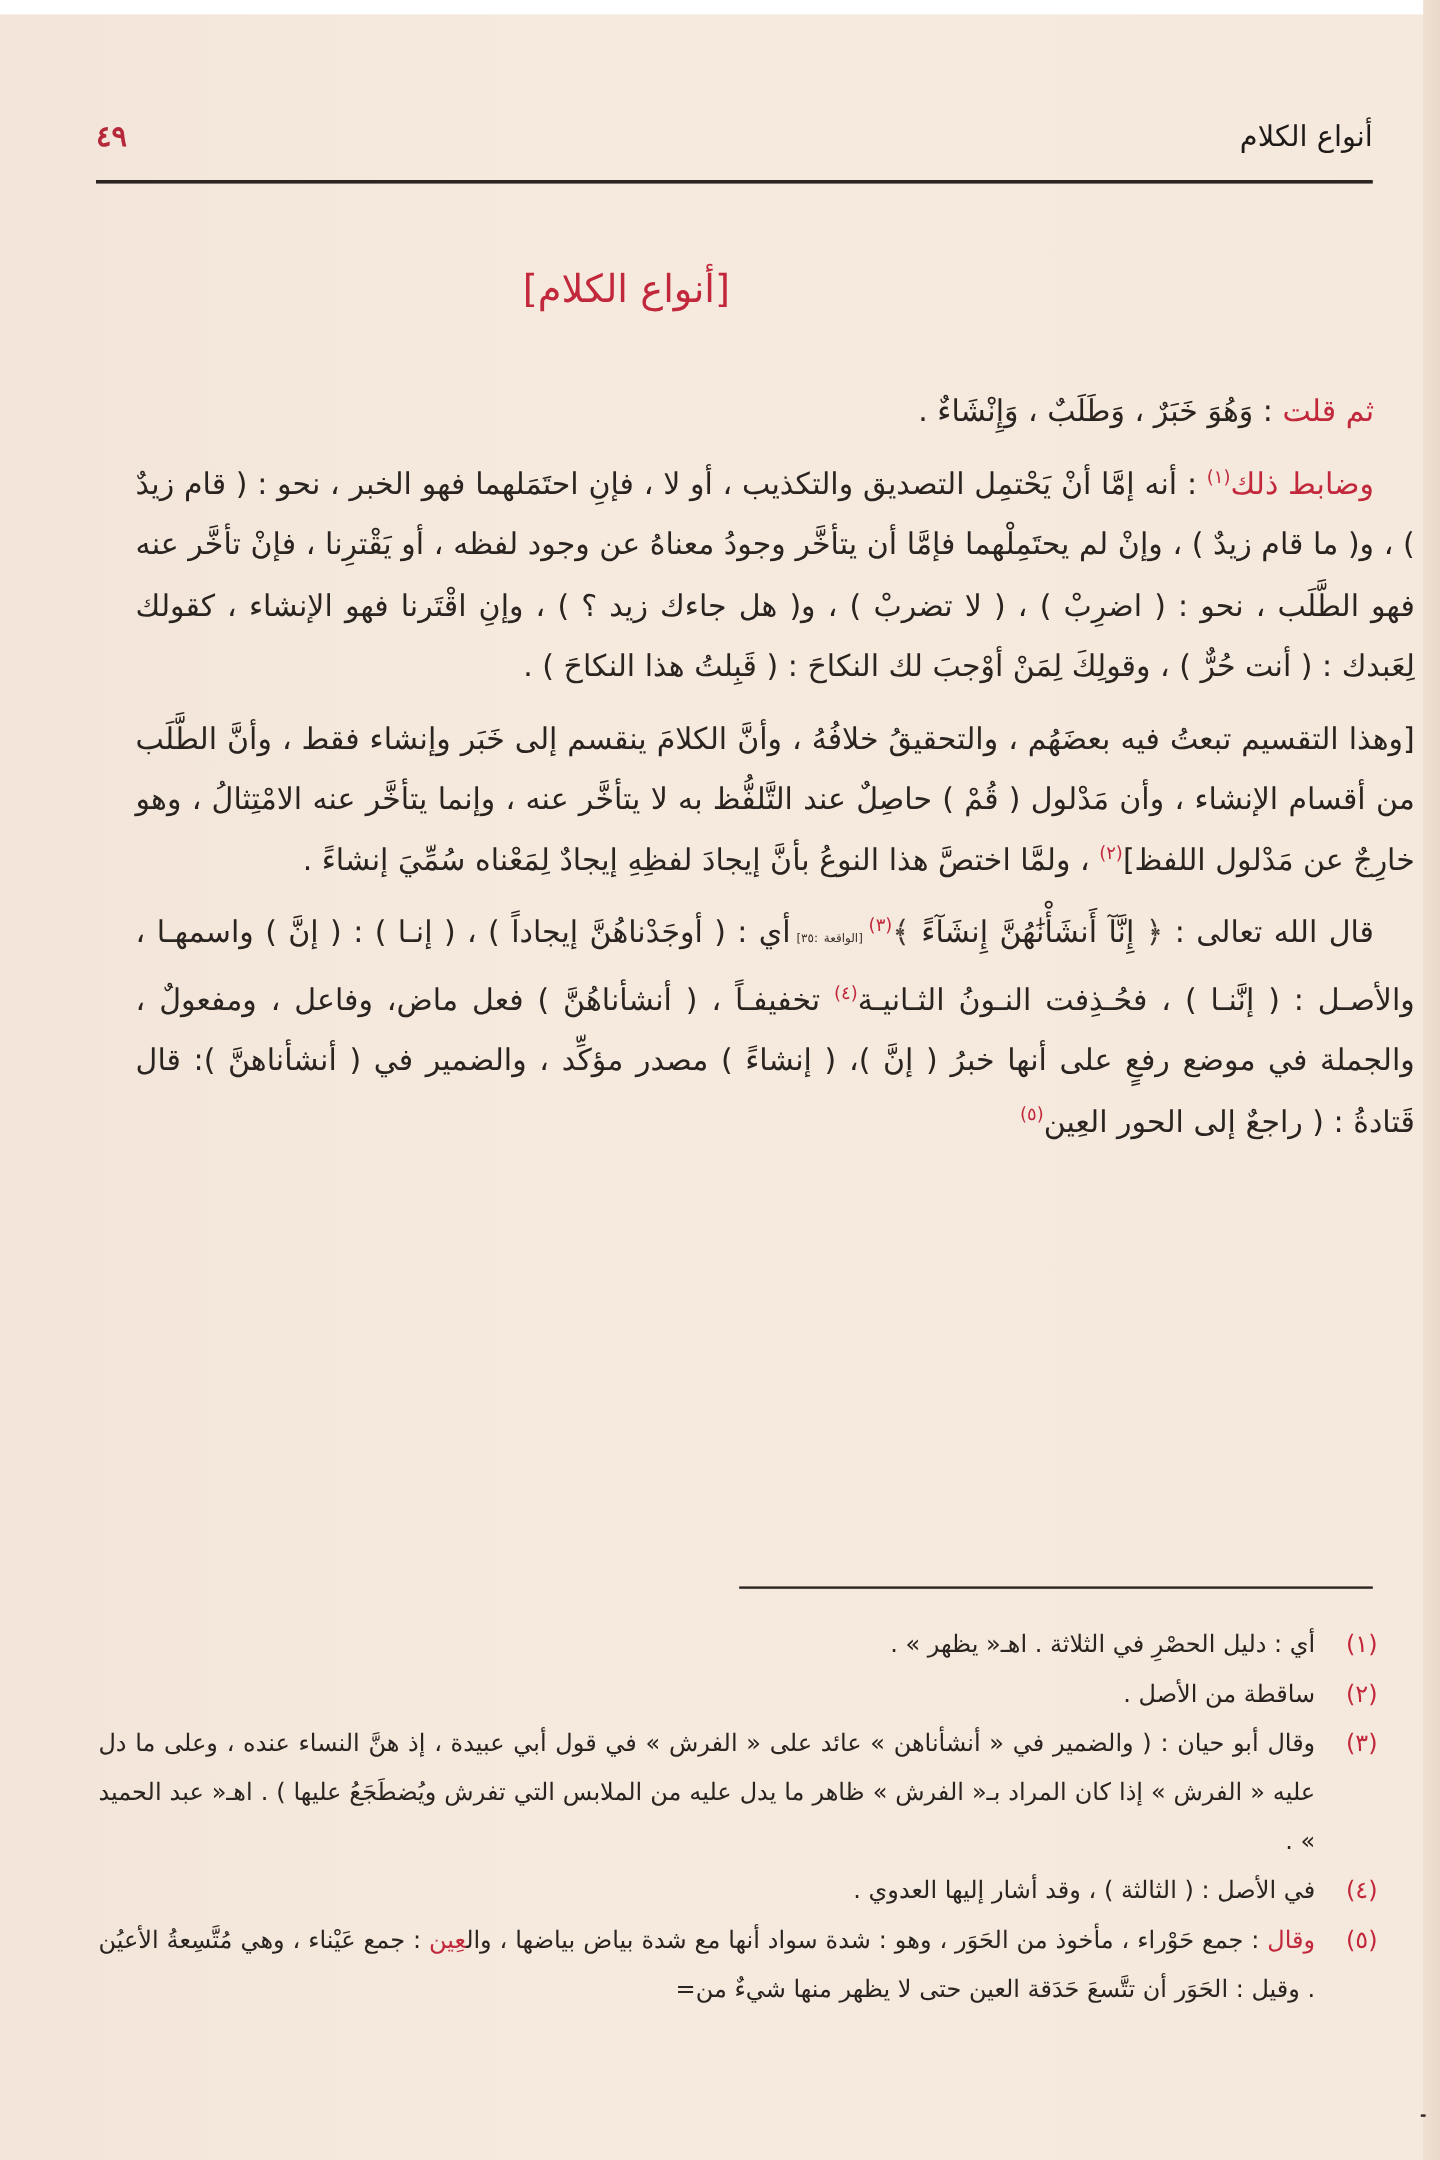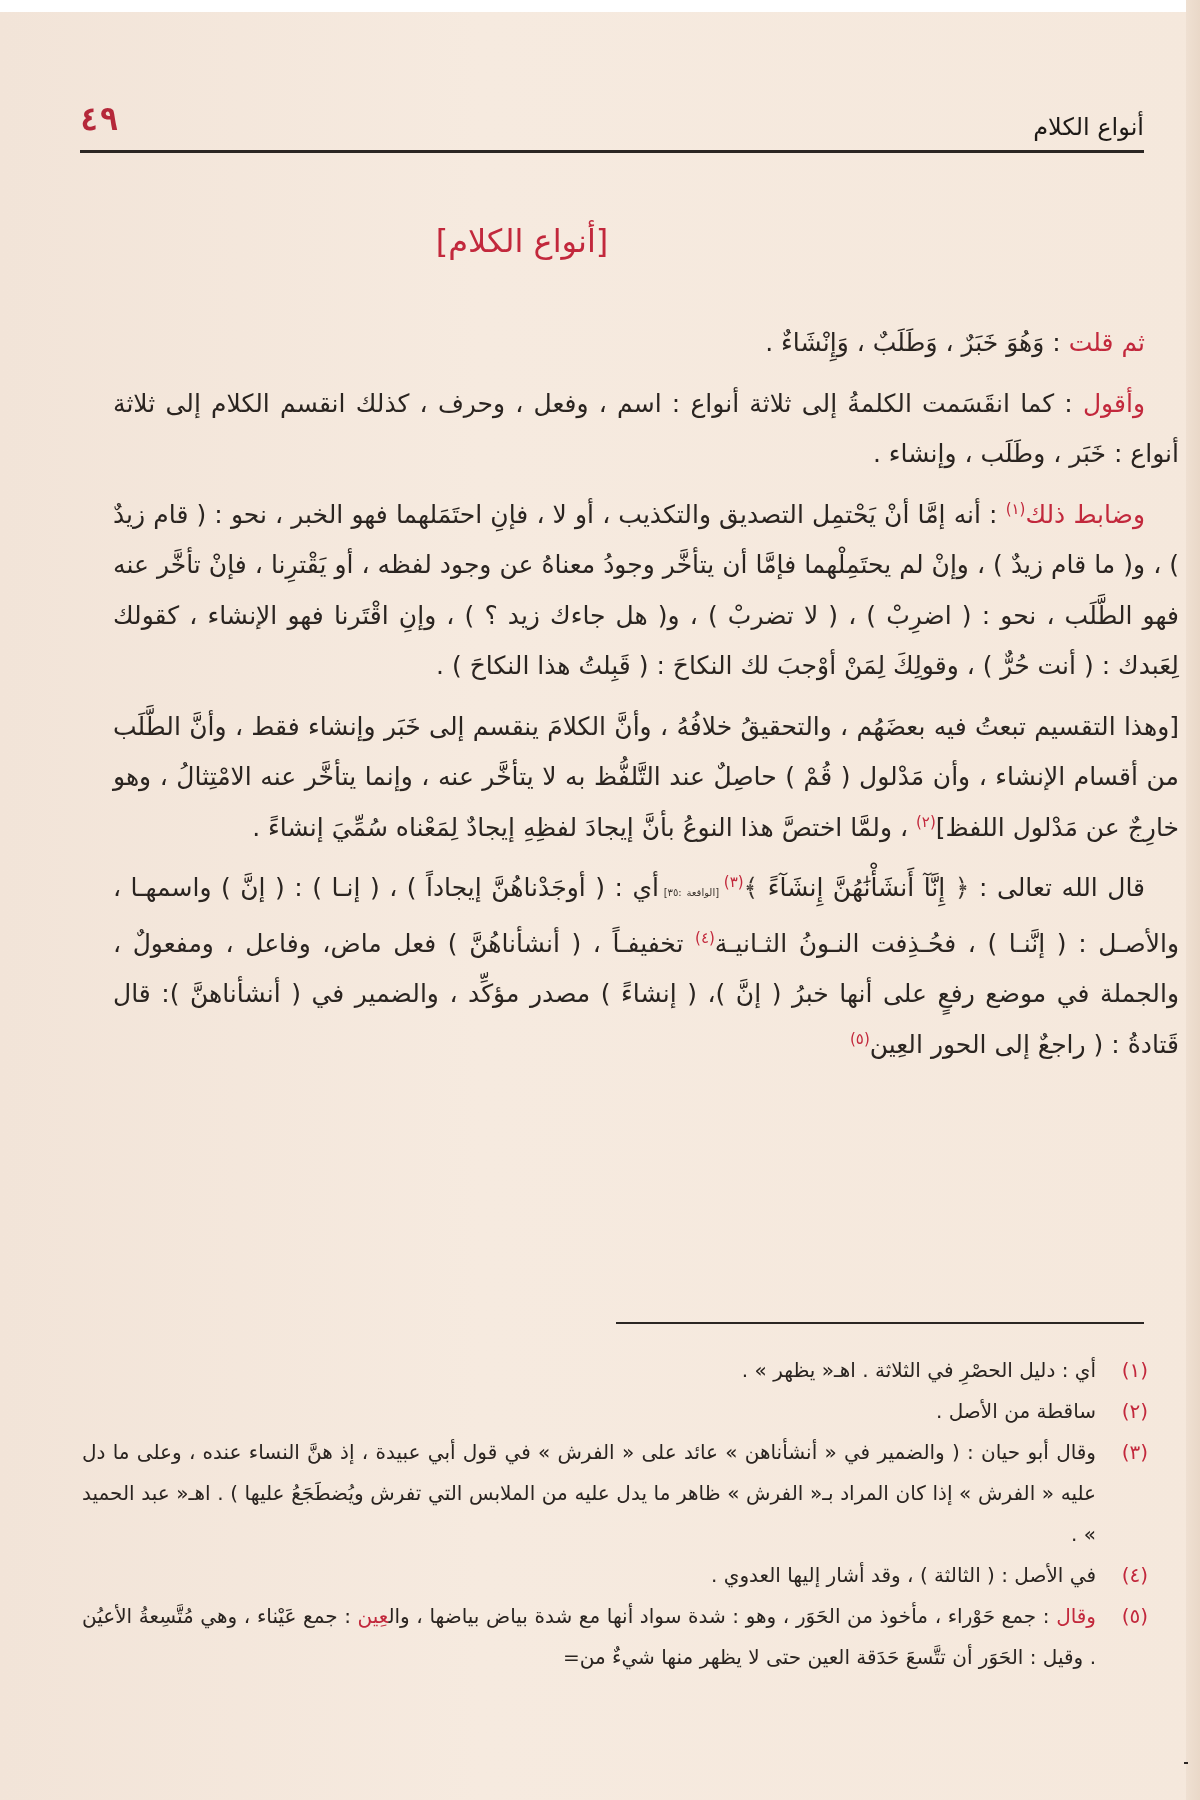--- a/index.html
+++ b/index.html
@@ -36,31 +36,31 @@
       position: absolute;
       top: 96px;
       left: 80px;
       width: 1064px;
       height: 44px;
       direction: rtl;
     }
     .running-title {
       position: absolute;
       right: 0;
-      top: 17px;
+      top: 4px;
       font-family: "DejaVu Sans", sans-serif;
       font-size: 24px;
       color: #1e1a17;
     }
     .page-number {
       position: absolute;
       left: 0;
       top: 4px;
-      font-family: Liberation Mono, monospace;
-      font-size: 32px;
+      font-family: Liberation Sans, sans-serif;
+      font-size: 24px;
       font-weight: bold;
       color: #b5283a;
     }
     .header-rule {
       position: absolute;
       top: 150px;
       left: 80px;
       width: 1064px;
       height: 3px;
       background: #2b2623;
@@ -166,23 +166,20 @@
   </div>
   <div class="header-rule"></div>
 
   <div class="section-title">[أنواع الكلام]</div>
 
   <div class="body-text">
     <p class="indent">
       <span class="red">ثم قلت</span><span> : وَهُوَ خَبَرٌ ، وَطَلَبٌ ، وَإِنْشَاءٌ .</span>
     </p>
     <p class="indent">
-      <span class="red">وأقول</span><span> : كما انقَسَمت الكلمةُ إلى ثلاثة أنواع : اسم ، وفعل ، وحرف ، كذلك انقسم الكلام إلى ثلاثة أنواع : خَبَر ، وطَلَب ، وإنشاء .</span>
-    </p>
-    <p class="indent">
       <span class="red">وضابط ذلك</span><span class="fn-ref">(١)</span><span> : أنه إمَّا أنْ يَحْتمِل التصديق والتكذيب ، أو لا ، فإنِ احتَمَلهما فهو الخبر ، نحو : ( قام زيدٌ ) ، و( ما قام زيدٌ ) ، وإنْ لم يحتَمِلْهما فإمَّا أن يتأخَّر وجودُ معناهُ عن وجود لفظه ، أو يَقْترِنا ، فإنْ تأخَّر عنه فهو الطَّلَب ، نحو : ( اضرِبْ ) ، ( لا تضربْ ) ، و( هل جاءك زيد ؟ ) ، وإنِ اقْتَرنا فهو الإنشاء ، كقولك لِعَبدك : ( أنت حُرٌّ ) ، وقولِكَ لِمَنْ أوْجبَ لك النكاحَ : ( قَبِلتُ هذا النكاحَ ) .</span>
     </p>
     <p>
       <span>[وهذا التقسيم تبعتُ فيه بعضَهُم ، والتحقيقُ خلافُهُ ، وأنَّ الكلامَ ينقسم إلى خَبَر وإنشاء فقط ، وأنَّ الطَّلَب من أقسام الإنشاء ، وأن مَدْلول ( قُمْ ) حاصِلٌ عند التَّلفُّظ به لا يتأخَّر عنه ، وإنما يتأخَّر عنه الامْتِثالُ ، وهو خارِجٌ عن مَدْلول اللفظ]</span><span class="fn-ref">(٢)</span><span> ، ولمَّا اختصَّ هذا النوعُ بأنَّ إيجادَ لفظِهِ إيجادٌ لِمَعْناه سُمِّيَ إنشاءً .</span>
     </p>
     <p class="indent">
       <span>قال الله تعالى : </span><span class="ornament">﴿</span><span> إِنَّآ أَنشَأْنَٰهُنَّ إِنشَآءً </span><span class="ornament">﴾</span><span class="fn-ref">(٣)</span><span class="ayah-ref"> [الواقعة :٣٥] </span><span>أي : ( أوجَدْناهُنَّ إيجاداً ) ، ( إنـا ) : ( إنَّ ) واسمهـا ، والأصـل : ( إنَّنـا ) ، فحُـذِفت النـونُ الثـانيـة</span><span class="fn-ref">(٤)</span><span> تخفيفـاً ، ( أنشأناهُنَّ ) فعل ماض، وفاعل ، ومفعولٌ ، والجملة في موضع رفعٍ على أنها خبرُ ( إنَّ )، ( إنشاءً ) مصدر مؤكِّد ، والضمير في ( أنشأناهنَّ ): قال قَتادةُ : ( راجعٌ إلى الحور العِين</span><span class="fn-ref">(٥)</span>
     </p>
   </div>
 

